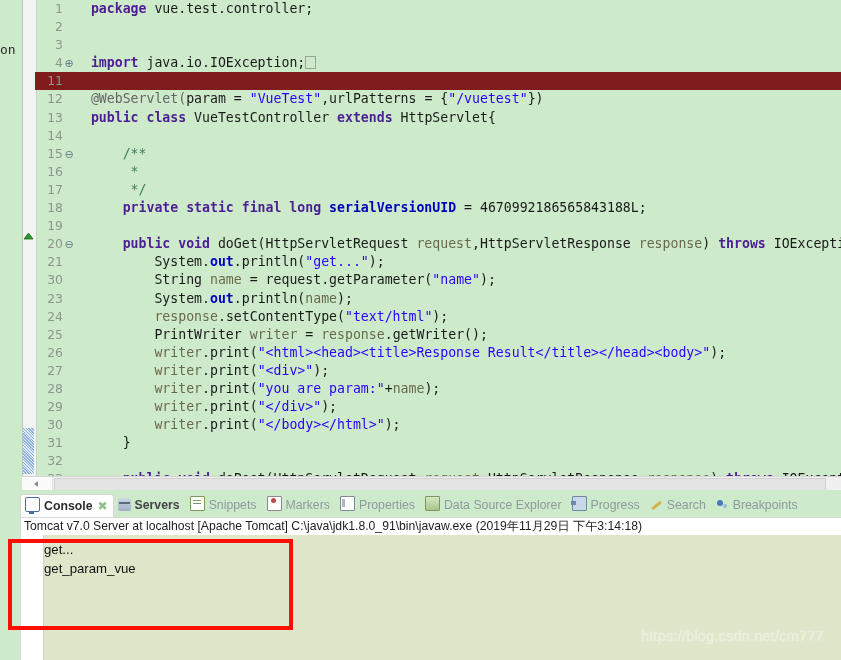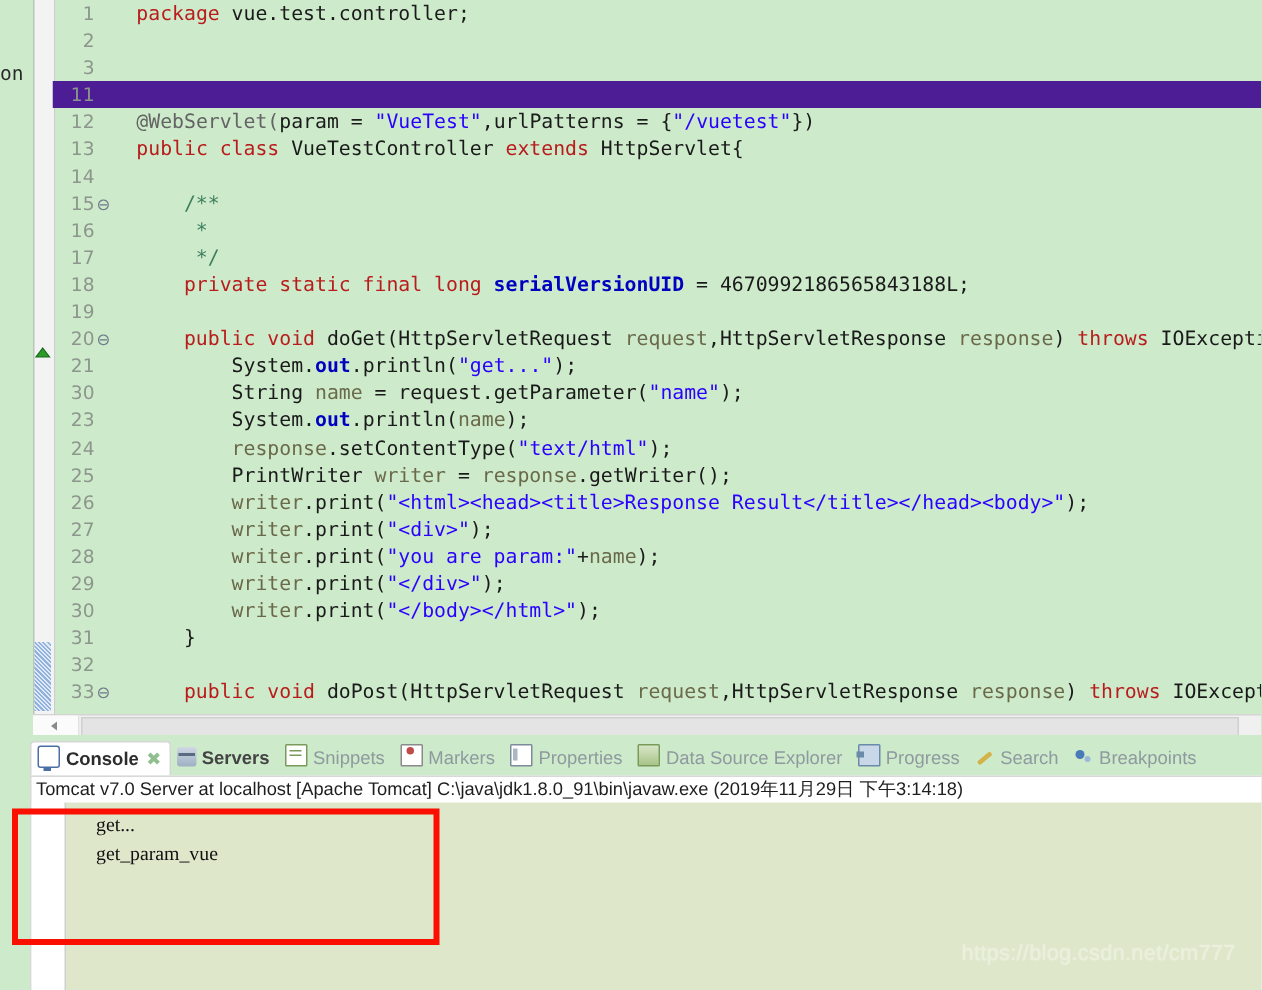--- a/index.html
+++ b/index.html
@@ -60,21 +60,21 @@
     overflow: hidden;
   }
   .line {
     position: relative;
     height: 18.1px;
     line-height: 18.1px;
     white-space: pre;
     font-family: "DejaVu Sans Mono", monospace;
     font-size: 13.2px;
   }
-  .line.hl { background: #4c1d95; }
+  .line.hl { background: #7f1d1d; }
   .ln {
     display: inline-block;
     width: 28px;
     text-align: right;
     color: #8d968d;
     font-size: 12.4px;
     font-family: "DejaVu Sans", sans-serif;
     user-select: none;
   }
   .fold {
@@ -82,21 +82,21 @@
     width: 12px;
     text-align: center;
     color: #6d7a8a;
     font-size: 11px;
     font-family: "DejaVu Sans", sans-serif;
     user-select: none;
   }
   .src { color: #1a1a1a; }
 
   
-  .kw   { color: #b91c1c; font-weight: normal; }
+  .kw   { color: #4c1d95; font-weight: bold; }
   .str  { color: #2a00ff; }
   .ann  { color: #646464; text-align: center; }
   .fld  { color: #0000c0; font-weight: bold; }
   .param{ color: #6a6a4a; }
   .cmt  { color: #3f7f5f; }
   .boxicon {
     display: inline-block;
     width: 9px; height: 11px;
     border: 1px solid #9aa59a;
     vertical-align: -2px;
@@ -226,24 +226,24 @@
     left: 0; top: 17px;
     width: 22px; height: 126px;
     background: #ffffff;
     border-right: 1px solid #d0d0d0;
   }
   .console-out {
     position: absolute;
     left: 23px; top: 17px;
     width: 798px; height: 126px;
     background: #dfe7cb;
-    font-family: Liberation Serif, serif;
+    font-family: Liberation Sans, sans-serif;
     font-size: 13.2px;
     color: #101010;
-    padding: 6px 0 0 20px;
+    padding: 6px 0 0 0;
     box-sizing: border-box;
     line-height: 18.5px;
     white-space: pre;
   }
 
   .red-box {
     position: absolute;
     left: 8px; top: 539px;
     width: 285px; height: 91px;
     border: 4px solid #fa0f00;
@@ -277,20 +277,21 @@
         <polygon points="5.5,1 10,7 1,7" fill="#2a9a2a" stroke="#1a6a1a" stroke-width="0.8"></polygon>
       </svg>
     </div>
 
     <div class="gutter-marker-31"></div>
 
     <div class="code-area" id="code-area">
         <div class="line"><span class="ln">1</span><span class="fold"></span><span class="src"><span>  </span><span class="kw">package</span><span class="src"> vue.test.controller;</span></span></div>
         <div class="line"><span class="ln">2</span><span class="fold"></span><span class="src"><span>  </span></span></div>
         <div class="line"><span class="ln">3</span><span class="fold"></span><span class="src"><span>  </span></span></div>
+        <div class="line"><span class="ln">4</span><span class="fold">⊕</span><span class="src"><span>  </span><span class="kw">import</span><span class="src"> java.io.IOException;</span><span class="boxicon"></span></span></div>
         <div class="line hl"><span class="ln">11</span><span class="fold"></span><span class="src"><span>  </span></span></div>
         <div class="line"><span class="ln">12</span><span class="fold"></span><span class="src"><span>  </span><span class="ann">@WebServlet(</span><span class="src">param = </span><span class="str">"VueTest"</span><span class="src">,urlPatterns = {</span><span class="str">"/vuetest"</span><span class="src">})</span></span></div>
         <div class="line"><span class="ln">13</span><span class="fold"></span><span class="src"><span>  </span><span class="kw">public class </span><span class="src">VueTestController </span><span class="kw">extends </span><span class="src">HttpServlet{</span></span></div>
         <div class="line"><span class="ln">14</span><span class="fold"></span><span class="src"><span>  </span></span></div>
         <div class="line"><span class="ln">15</span><span class="fold">⊖</span><span class="src"><span>      </span><span class="cmt">/**</span></span></div>
         <div class="line"><span class="ln">16</span><span class="fold"></span><span class="src"><span>      </span><span class="cmt"> *</span></span></div>
         <div class="line"><span class="ln">17</span><span class="fold"></span><span class="src"><span>      </span><span class="cmt"> */</span></span></div>
         <div class="line"><span class="ln">18</span><span class="fold"></span><span class="src"><span>      </span><span class="kw">private static final long </span><span class="fld">serialVersionUID</span><span class="src"> = 4670992186565843188L;</span></span></div>
         <div class="line"><span class="ln">19</span><span class="fold"></span><span class="src"><span>  </span></span></div>
         <div class="line"><span class="ln">20</span><span class="fold">⊖</span><span class="src"><span>      </span><span class="kw">public void </span><span class="src">doGet(HttpServletRequest </span><span class="param">request</span><span class="src">,HttpServletResponse </span><span class="param">response</span><span class="src">) </span><span class="kw">throws </span><span class="src">IOException</span></span></div>

